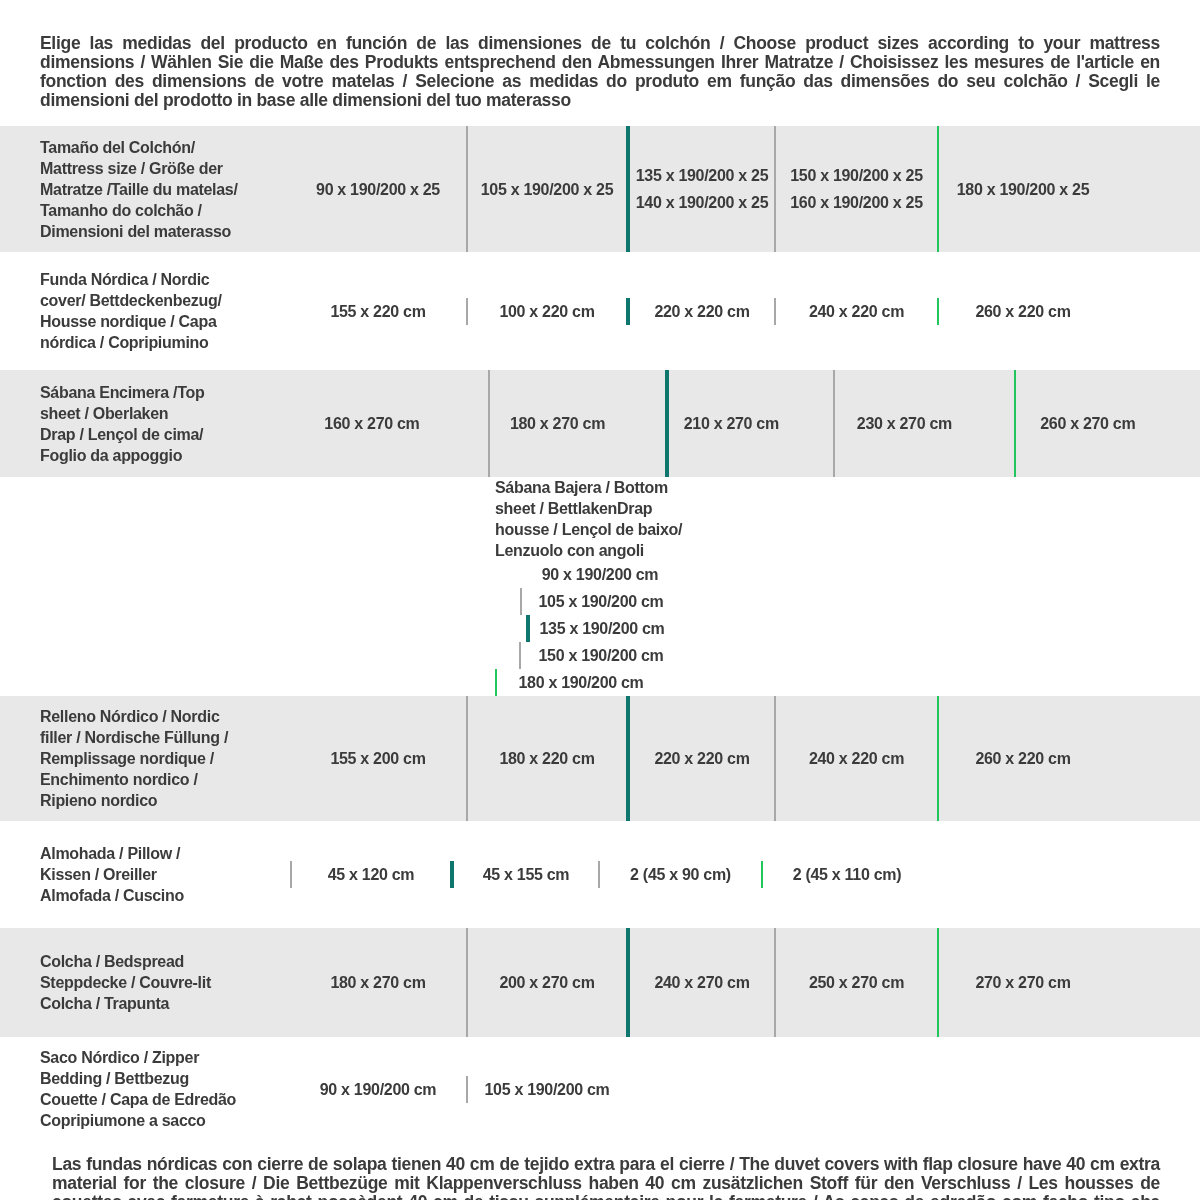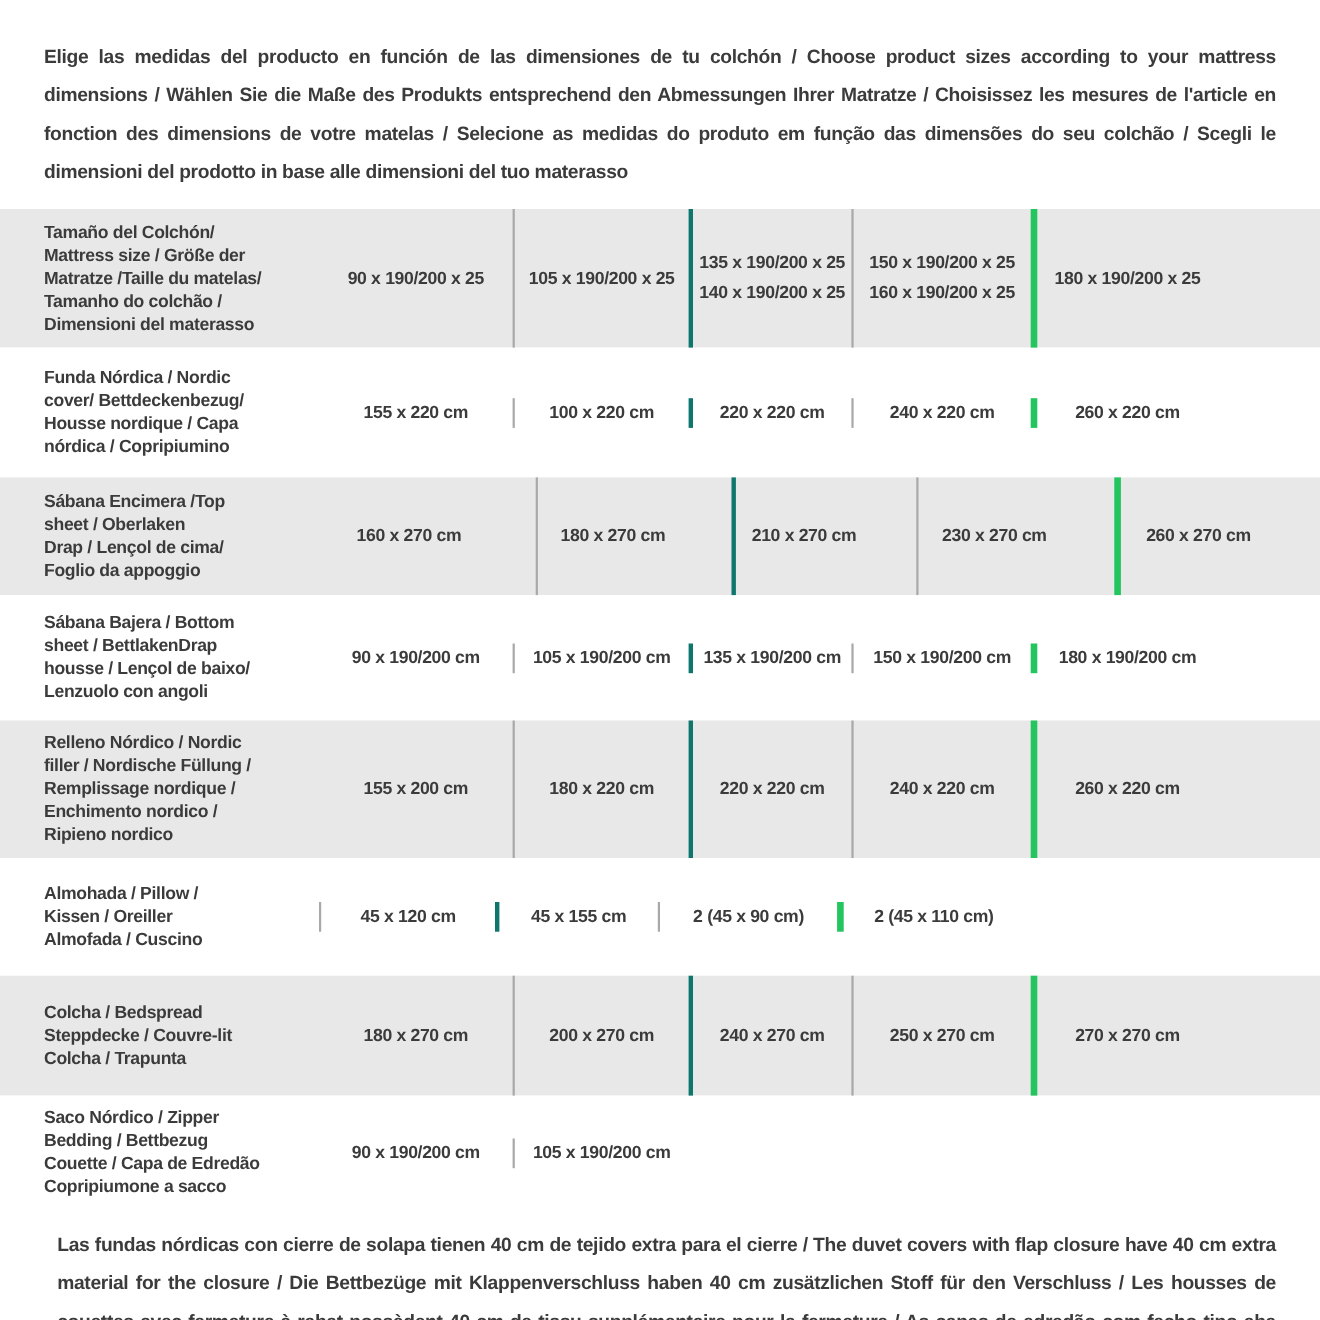--- a/index.html
+++ b/index.html
@@ -6,37 +6,37 @@
   html, body {
     width: 1200px; height: 1200px;
     background: #ffffff;
     font-family: "Liberation Sans", "DejaVu Sans", sans-serif;
     color: #3b3b3b;
     overflow: hidden;
   }
   .para {
     font-weight: bold;
     font-size: 17.5px;
-    line-height: 35px;
+    line-height: 19px;
     letter-spacing: -0.3px;
     text-align: justify;
     white-space: pre-line;
   }
   #intro   { padding: 34px 40px 0 40px; }
   #footnote{ padding: 14px 40px 0 52px; }
 
   #size-table { width: 1200px; margin-top: 16px; }
   .row { display: flex; width: 100%; }
   .row.gray  { background: #e8e8e8; }
   .row.white { background: #ffffff; align-items: center; }
 
   .r1 { min-height: 126px; }
   .r2 { min-height: 118px; }
   .r3 { min-height: 107px; gap: 40px; }
-  .r4 { min-height: 114px; }
+  .r4 { min-height: 114px; flex-direction: column; }
   .r5 { min-height: 125px; }
   .r6 { min-height: 107px; }
   .r7 { min-height: 109px; }
   .r8 { min-height: 104px; }
 
   .cell {
     display: flex; align-items: center; justify-content: center;
     font-weight: bold;
     font-size: 16px;
     line-height: 27px;
@@ -49,21 +49,21 @@
     justify-content: flex-start;
     text-align: left;
     padding-left: 40px;
     padding-right: 10px;
     line-height: 21px;
   }
   .cell.c1 { width: 176px; }
   .cell.c2 { width: 160px; border-left: 2px solid #a8a8a8; }
   .cell.c3 { width: 148px; border-left: 4px solid #0f766e; }
   .cell.c4 { width: 163px; border-left: 2px solid #a8a8a8; }
-  .cell.c5 { width: 210px; border-left: 6px solid #22c55e; padding-right: 40px; }
+  .cell.c5 { width: 210px; border-left: 2px solid #22c55e; padding-right: 40px; }
 </style>
 </head>
 <body>
 
 <p id="intro" class="para">Elige las medidas del producto en función de las dimensiones de tu colchón / Choose product sizes according to your mattress dimensions / Wählen Sie die Maße des Produkts entsprechend den Abmessungen Ihrer Matratze / Choisissez les mesures de l'article en fonction des dimensions de votre matelas / Selecione as medidas do produto em função das dimensões do seu colchão / Scegli le dimensioni del prodotto in base alle dimensioni del tuo materasso</p>
 
 <div id="size-table">
 
   <div class="row gray r1">
     <div class="cell label">Tamaño del Colchón/

